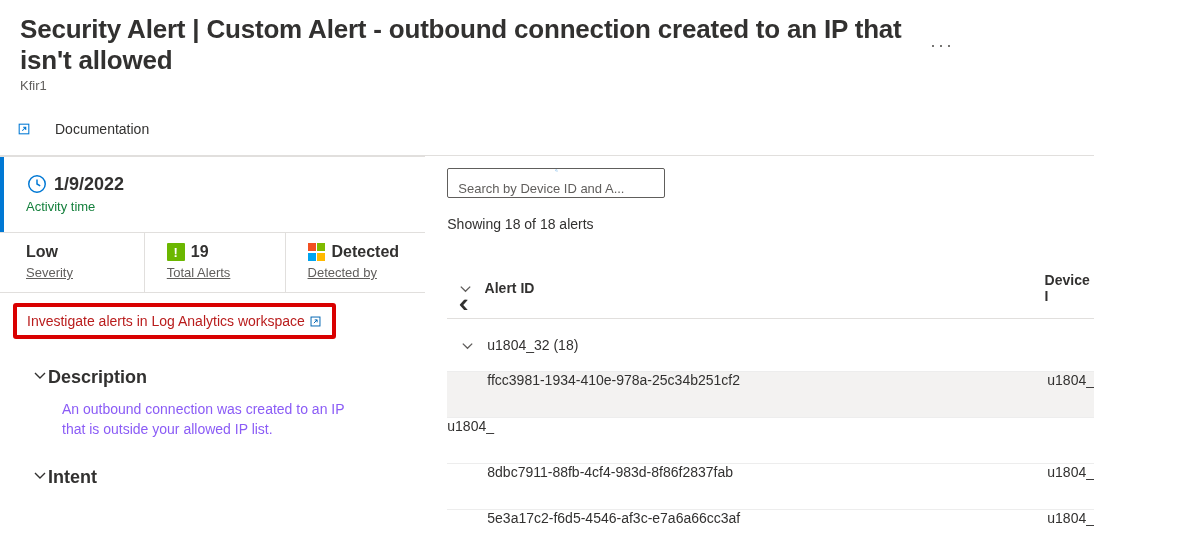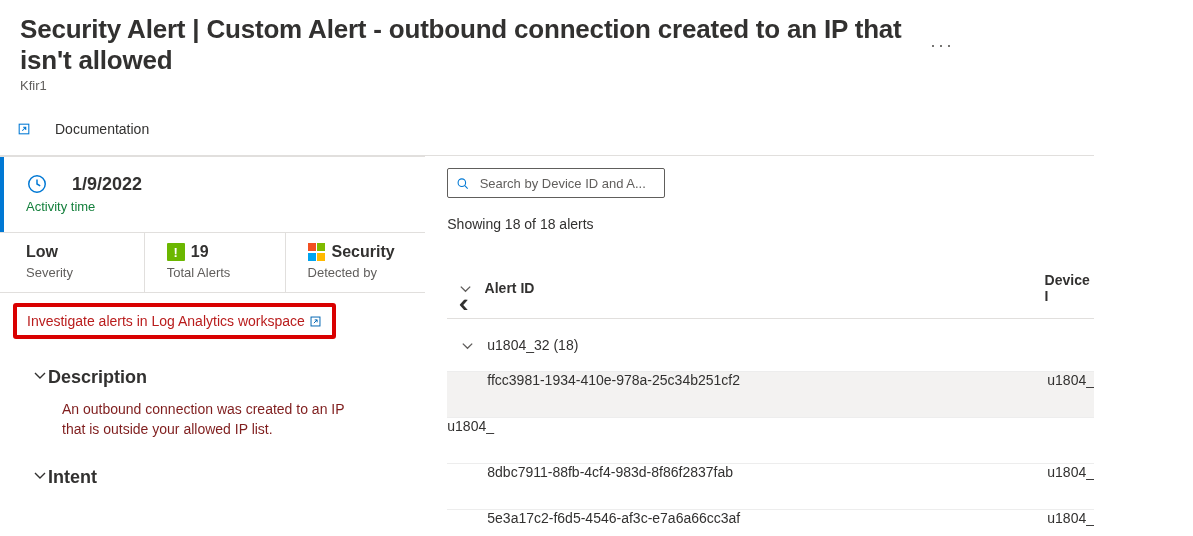--- a/index.html
+++ b/index.html
@@ -34,36 +34,36 @@
     position: absolute; left: 460px; top: 132px;
     font-size: 26px; font-weight: 400; color: #323130;
     letter-spacing: -10px; cursor: pointer;
   }
 
   
   .card-top {
     border-left: 4px solid #0078d4;
     padding: 16px 0 18px 22px;
   }
-  .time-row { display: flex; align-items: center; gap: 24px; }
+  .time-row { display: flex; align-items: center; gap: 6px; }
   .time-row .date { font-size: 18px; font-weight: 600; }
   .activity-label { font-size: 13px; color: #15803d; margin-top: 4px; }
   .clock-svg { color: #0078d4; }
 
   .stats-row {
     display: flex; border-top: 1px solid #e1dfdd; border-bottom: 1px solid #e1dfdd;
   }
   .stat-cell {
     flex: 1; padding: 10px 0 12px 22px;
     border-right: 1px solid #e1dfdd;
   }
   .stat-cell:first-child { padding-left: 26px; }
   .stat-cell:last-child { border-right: none; }
   .stat-value { font-size: 16px; font-weight: 600; display: flex; align-items: center; gap: 6px; }
-  .stat-label { font-size: 13px; color: #605e5c; margin-top: 4px; }
+  .stat-label { font-size: 13px; color: #605e5c; margin-top: 4px; text-decoration: underline; }
 
   .ms-logo { display: inline-flex; flex-wrap: wrap; width: 18px; height: 18px; gap: 1px; }
   .ms-logo span { width: 8px; height: 8px; }
 
   .alert-badge {
     width: 18px; height: 18px; background: #6bb700;
     display: inline-flex; align-items: center; justify-content: center;
     color: #fff; font-weight: 700; font-size: 13px;
     border-radius: 1px;
   }
@@ -77,27 +77,28 @@
   }
   .investigate-link {
     color: #b91c1c; font-size: 14px;
     display: inline-flex; align-items: center; gap: 4px;
     cursor: pointer;
   }
 
   .section { padding: 28px 20px 0 32px; }
   .section-header { display: flex; align-items: flex-start; cursor: pointer; }
   .section-title { font-size: 18px; font-weight: 600; }
-  .section-body { font-size: 14px; color: #7f1d1d; padding: 12px 38px 0 30px; line-height: 1.4; }
+  .section-body { font-size: 14px; color: #8b5cf6; padding: 12px 38px 0 30px; line-height: 1.4; }
 
   
   .search-box {
     border: 1px solid #605e5c; width: 218px; height: 30px;
     display: flex; align-items: center; padding: 0 8px; gap: 8px;
     border-radius: 2px;
+    flex-direction: column;
   }
   .search-box input {
     border: none; outline: none; font-size: 13px; width: 100%;
     color: #323130;
   }
   .search-box input::placeholder { color: #605e5c; }
   .search-icon { color: #0078d4; }
 
   .result-count { margin: 18px 0 0 0; font-size: 14px; color: #323130; }
 
@@ -179,21 +180,21 @@
           <div class="stat-label">Total Alerts</div>
         </div>
         <div class="stat-cell">
           <div class="stat-value">
             <span class="ms-logo">
               <span style="background:#f25022"></span>
                 <span style="background:#7fba00"></span>
               <span style="background:#00a4ef"></span>
                 <span style="background:#ffb900"></span>
             </span>
-            <span>Security</span>
+            <span>Detected</span>
           </div>
           <div class="stat-label">Detected by</div>
         </div>
       </div>
 
       <div class="investigate-box">
         <span class="investigate-link">
           <span>Investigate alerts in Log Analytics workspace</span>
           <svg width="13" height="13" viewBox="0 0 16 16" fill="none" stroke="#0065b3" stroke-width="1.2">
             <rect x="2.5" y="2.5" width="11" height="11"></rect>

